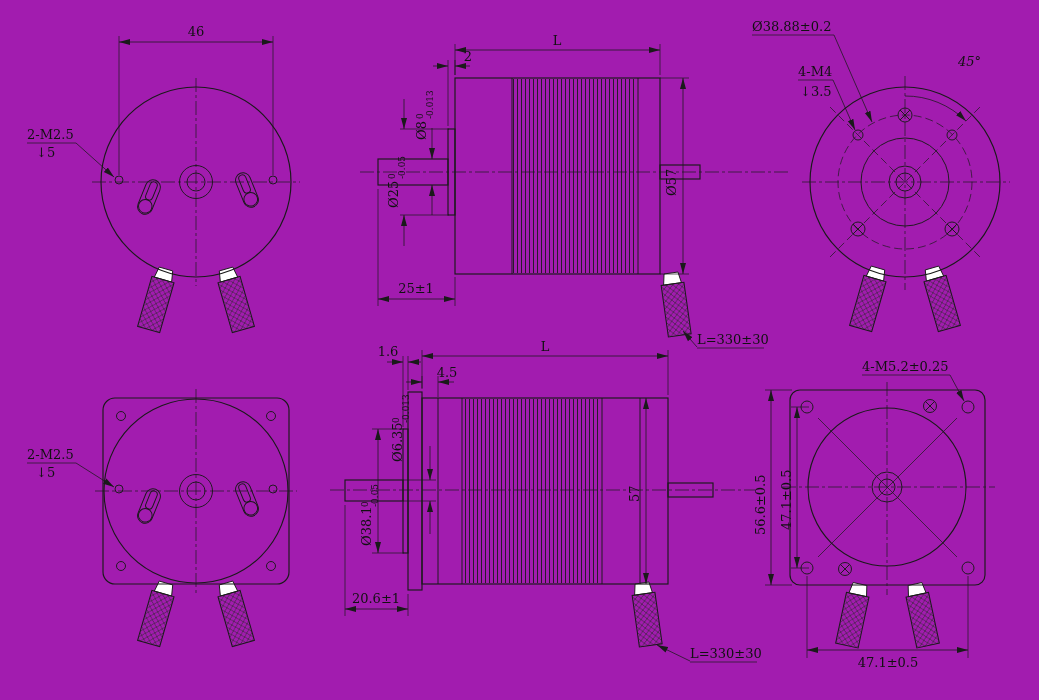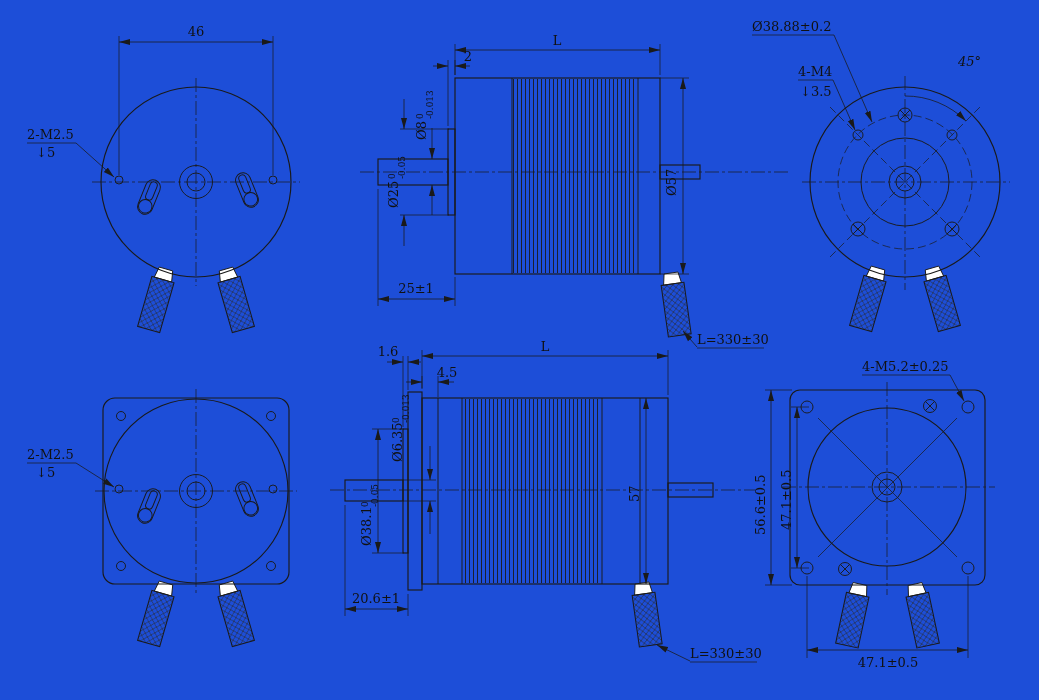--- a/index.html
+++ b/index.html
@@ -1,16 +1,16 @@
 <!DOCTYPE html>
 <html><head>
 <meta charset="utf-8">
 <style>
   html,body{margin:0;padding:0;background:#ffffff;}
-  .page{width:1039px;height:700px;background:#1d4ed8;position:relative;overflow:hidden;}
+  .page{width:1039px;height:700px;background:#a21caf;position:relative;overflow:hidden;}
   svg{display:block;}
   svg text{font-family:"DejaVu Serif", serif; fill:#111;}
   .dim{font-size:13px;}
   .dims{font-size:9px;}
   .it{font-style:italic;}
   .ol{stroke:#1a1a1a;stroke-width:1.15;fill:none;}
   .ln{stroke:#1a1a1a;stroke-width:0.95;fill:none;}
   .thin{stroke:#1a1a1a;stroke-width:0.7;fill:none;}
   .dl{stroke:#1a1a1a;stroke-width:0.75;fill:none;}
   .cl{stroke:#1a1a1a;stroke-width:0.7;fill:none;stroke-dasharray:14 3 3 3;}

